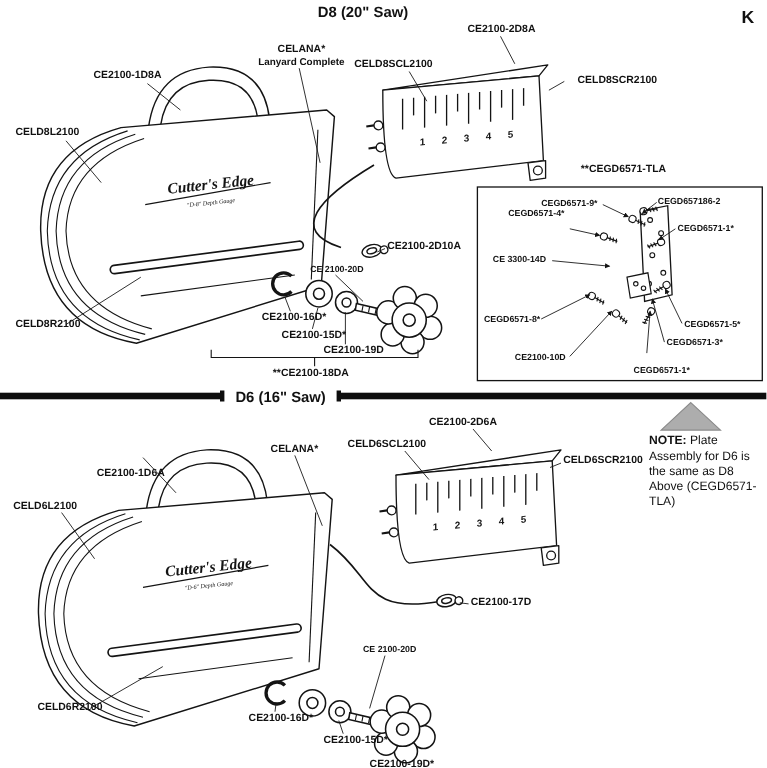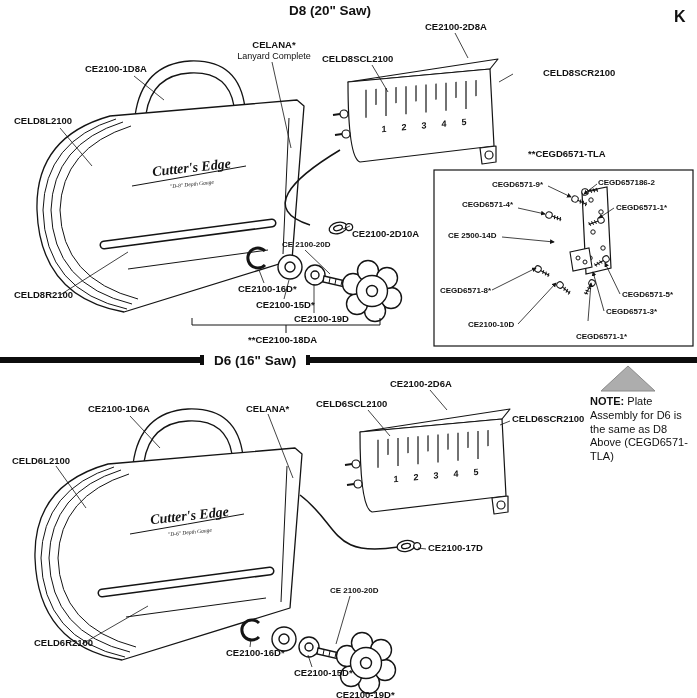--- a/index.html
+++ b/index.html
@@ -1,21 +1,21 @@
 <!DOCTYPE html>
 <html><head>
 <meta charset="utf-8">
 <style>
   html,body{margin:0;padding:0;background:#fff}
   .canvas{position:relative;width:697px;height:698px;background:#fff;overflow:hidden;
           font-family:"Liberation Sans",sans-serif;color:#111}
   svg{position:absolute;left:0;top:0}
   .lbl{position:absolute;font-weight:bold;font-size:9.5px;line-height:1.15;white-space:nowrap;z-index:3}
   .lbl.small{font-size:8px}
-  .lbl .thin{font-weight:normal;font-size:9px}
+  .lbl .thin{font-weight:bold;font-size:9px}
   .callout{text-align:center;white-space:normal}
   .sec-title{position:absolute;font-weight:bold;font-size:13.5px;z-index:3;text-align:center}
   .corner{position:absolute;font-weight:bold;font-size:16px;z-index:3}
   .divider{position:absolute;left:0;right:0;top:352px;height:16px;display:flex;align-items:center;z-index:2}
   .divider .bar{height:6px;background:#0d0d0d}
   .divider .cap{width:4px;height:10px;background:#0d0d0d}
   .divider .d6-title{font-weight:bold;font-size:13.5px;padding:0 10px;white-space:nowrap}
   .note{position:absolute;font-size:11px;line-height:1.25;text-align:left;z-index:3}
   .logo{font:italic bold 14px "Liberation Serif",serif;fill:#141414;stroke:none}
   .tagline{font:italic 5.5px "Liberation Serif",serif;fill:#141414;stroke:none}
@@ -197,37 +197,37 @@
 
   <div class="sec-title" style="left:240px;top:3px;width:180px">D8 (20" Saw)</div>
   <span class="corner" style="left:674px;top:8px">K</span>
 
   <span class="lbl" style="left:425px;top:22px">CE2100-2D8A</span>
   <div class="lbl callout" style="left:225px;top:40px;width:98px">
     <span>CELANA*</span><br>
     <span class="thin">Lanyard Complete</span>
   </div>
   <span class="lbl" style="left:322px;top:54px">CELD8SCL2100</span>
-  <span class="lbl" style="left:543px;top:68px">CELD8SCR2100</span>
+  <span class="lbl" style="left:525px;top:68px">CELD8SCR2100</span>
   <span class="lbl" style="left:85px;top:64px">CE2100-1D8A</span>
   <span class="lbl" style="left:14px;top:116px">CELD8L2100</span>
   <span class="lbl" style="left:14px;top:290px">CELD8R2100</span>
-  <span class="lbl" style="left:352px;top:229px">CE2100-2D10A</span>
+  <span class="lbl" style="left:352px;top:219px">CE2100-2D10A</span>
   <span class="lbl small" style="left:282px;top:240px">CE 2100-20D</span>
   <span class="lbl" style="left:238px;top:284px">CE2100-16D*</span>
   <span class="lbl" style="left:256px;top:300px">CE2100-15D*</span>
   <span class="lbl" style="left:294px;top:314px">CE2100-19D</span>
   <span class="lbl" style="left:248px;top:335px">**CE2100-18DA</span>
 
   <span class="lbl" style="left:528px;top:149px">**CEGD6571-TLA</span>
   <span class="lbl small" style="left:492px;top:180px">CEGD6571-9*</span>
   <span class="lbl small" style="left:598px;top:178px">CEGD657186-2</span>
-  <span class="lbl small" style="left:462px;top:200px">CEGD6571-4*</span>
+  <span class="lbl small" style="left:462px;top:189px">CEGD6571-4*</span>
   <span class="lbl small" style="left:616px;top:203px">CEGD6571-1*</span>
-  <span class="lbl small" style="left:448px;top:231px">CE 2500-14D</span>
+  <span class="lbl small" style="left:448px;top:231px">CE 3300-14D</span>
   <span class="lbl small" style="left:440px;top:286px">CEGD6571-8*</span>
   <span class="lbl small" style="left:622px;top:290px">CEGD6571-5*</span>
   <span class="lbl small" style="left:606px;top:307px">CEGD6571-3*</span>
   <span class="lbl small" style="left:468px;top:320px">CE2100-10D</span>
   <span class="lbl small" style="left:576px;top:332px">CEGD6571-1*</span>
 
   <div class="divider">
     <div class="bar" style="width:200px"></div>
     <div class="cap"></div>
     <div class="d6-title">D6 (16" Saw)</div>
@@ -236,21 +236,21 @@
   </div>
 
   <div class="note" style="left:590px;top:395px;width:106px">
     <b>NOTE:</b>
     <span>Plate Assembly for D6 is the same as D8 Above (CEGD6571-TLA)</span>
   </div>
 
   <span class="lbl" style="left:390px;top:379px">CE2100-2D6A</span>
   <span class="lbl" style="left:316px;top:399px">CELD6SCL2100</span>
   <span class="lbl" style="left:512px;top:414px">CELD6SCR2100</span>
-  <span class="lbl" style="left:88px;top:404px">CE2100-1D6A</span>
+  <span class="lbl" style="left:88px;top:426px">CE2100-1D6A</span>
   <span class="lbl" style="left:246px;top:404px">CELANA*</span>
   <span class="lbl" style="left:12px;top:456px">CELD6L2100</span>
   <span class="lbl" style="left:34px;top:638px">CELD6R2100</span>
   <span class="lbl" style="left:428px;top:543px">CE2100-17D</span>
   <span class="lbl small" style="left:330px;top:586px">CE 2100-20D</span>
   <span class="lbl" style="left:226px;top:648px">CE2100-16D*</span>
   <span class="lbl" style="left:294px;top:668px">CE2100-15D*</span>
   <span class="lbl" style="left:336px;top:690px">CE2100-19D*</span>
 
 </div>

